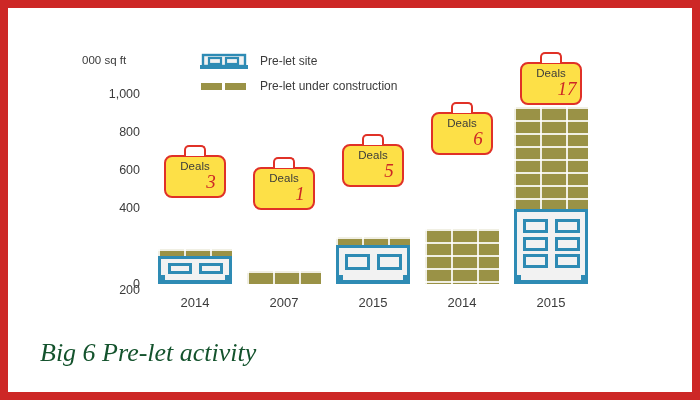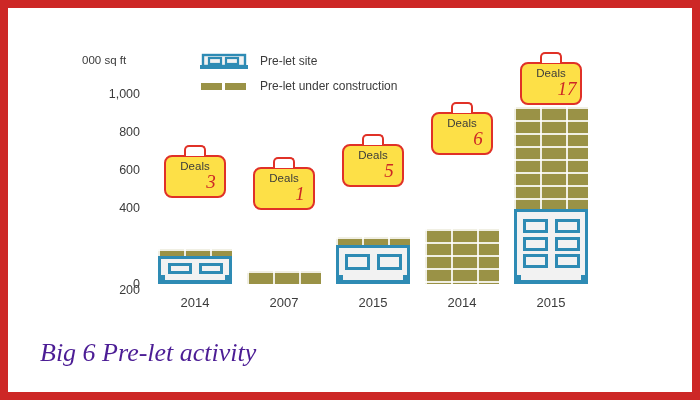--- a/index.html
+++ b/index.html
@@ -215,21 +215,21 @@
   }
 
   
   #title {
     position: absolute;
     left: 32px;
     top: 312px;
     font-family: "Liberation Serif", serif;
     font-style: italic;
     font-size: 26px;
-    color: #4c1d95;
+    color: #14532d;
     white-space: nowrap;
   }
   #source {
     position: absolute;
     left: 32px;
     top: 352px;
     font-size: 11px;
     color: #3b3b3b;
     white-space: nowrap;
   }

